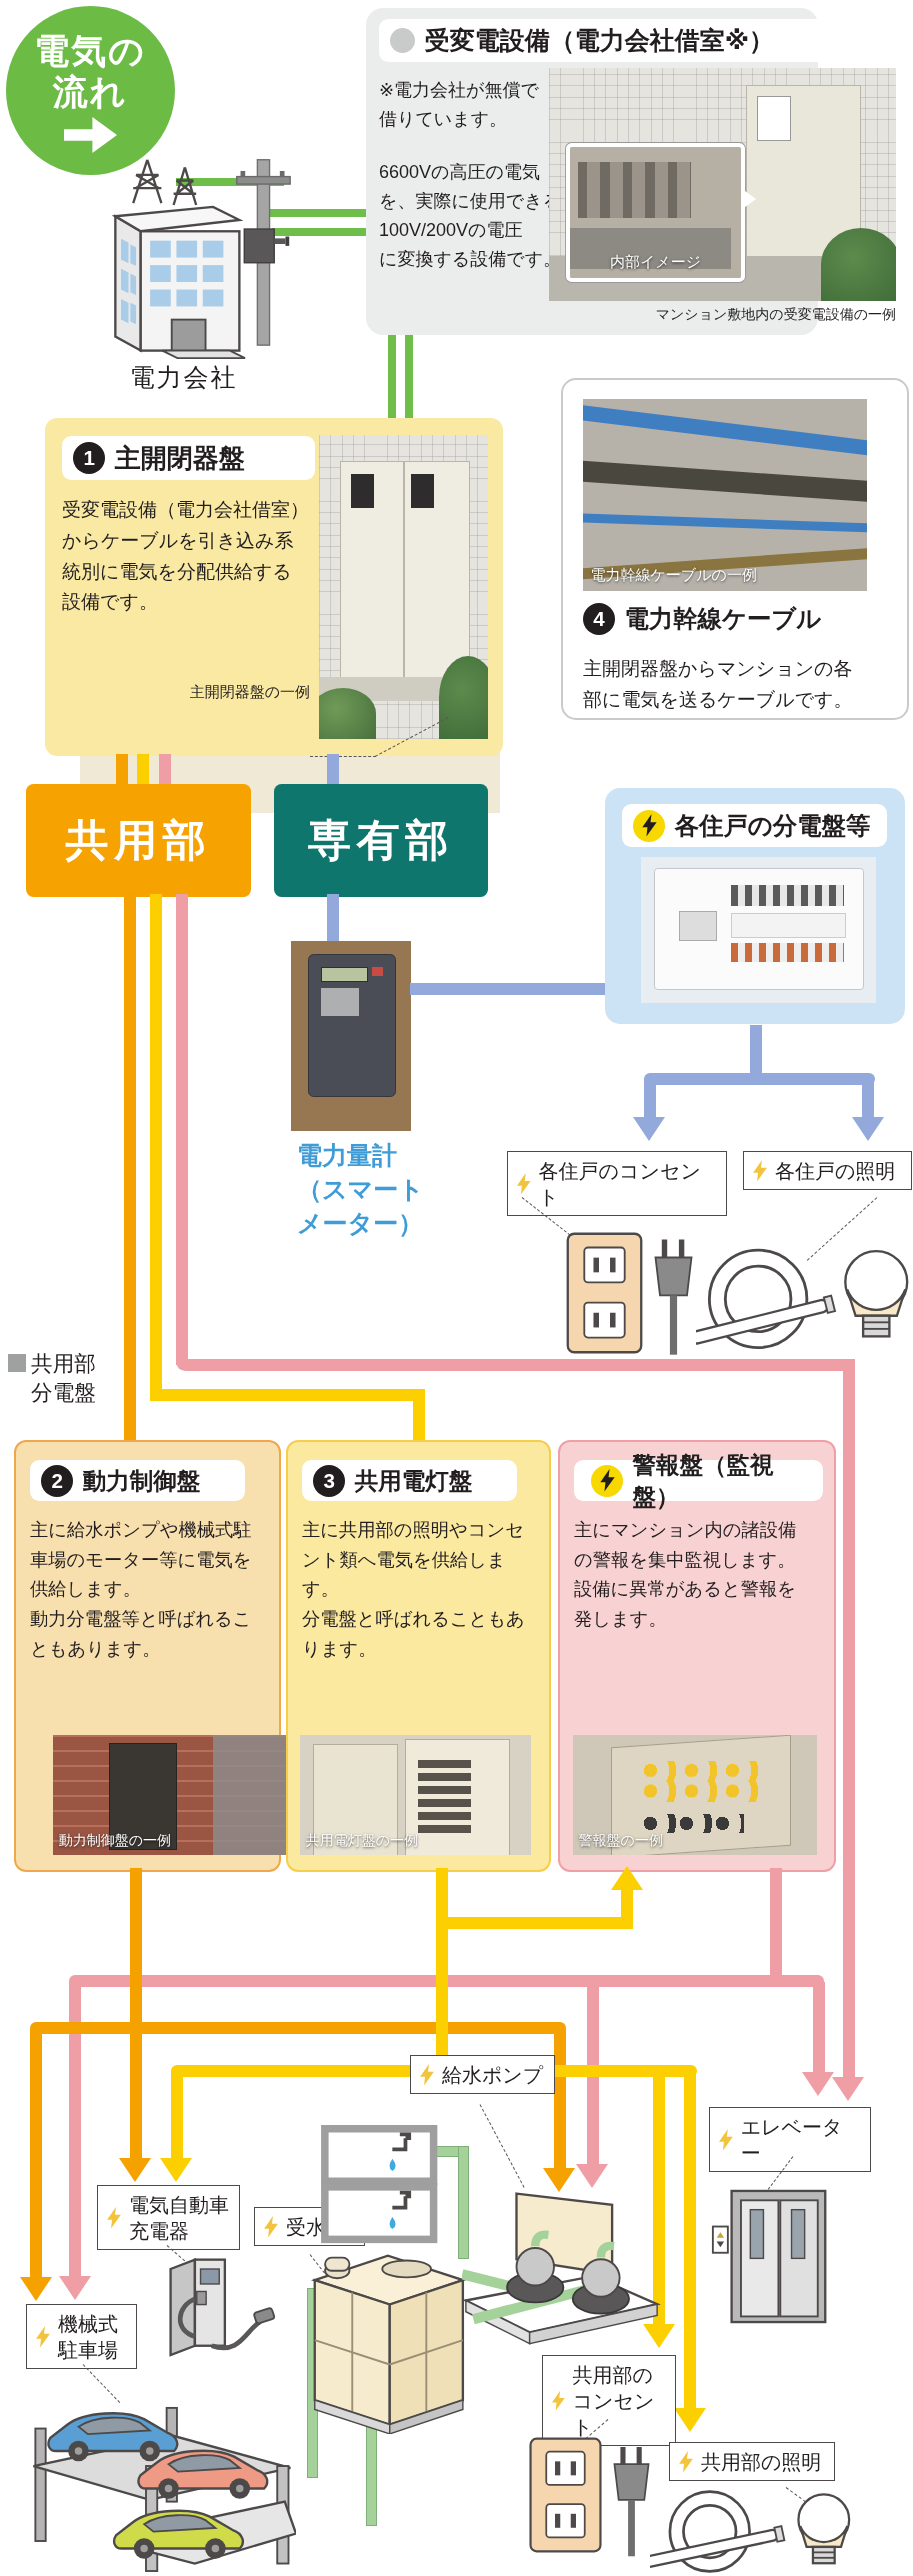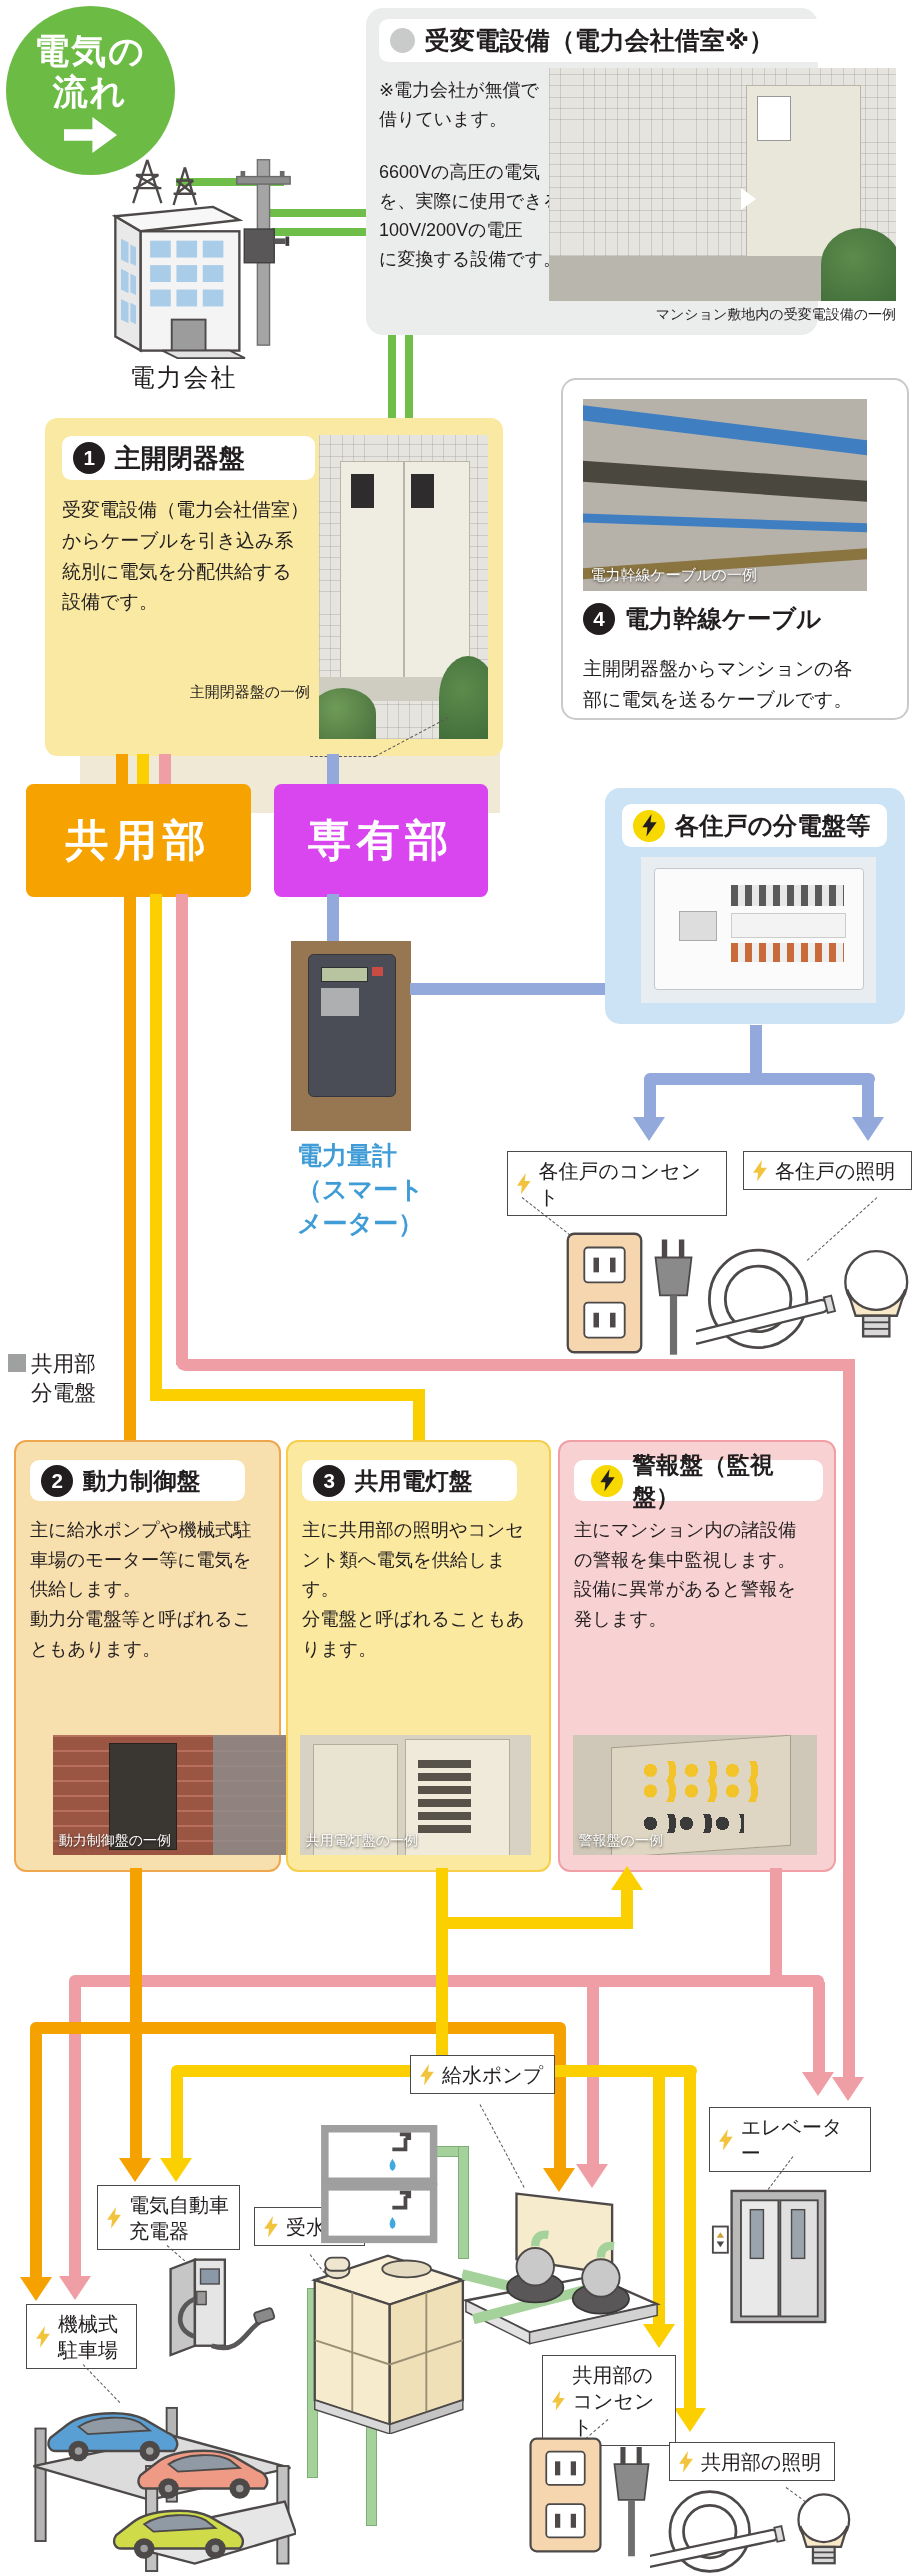--- a/index.html
+++ b/index.html
@@ -114,20 +114,25 @@
 を、実際に使用できる
 100V/200Vの電圧
 に変換する設備です。</div>
 
     <div class="photo tilebg" style="left:183px;top:60px;width:347px;height:233px;">
       <div class="abs" style="left:197px;top:17px;width:113px;height:174px;background:#e9e6da;border:1.9px solid #b9b5a8;"></div>
       <div class="abs" style="left:208px;top:28px;width:32px;height:43px;background:#fff;border:0.9px solid #999;"></div>
       <div class="abs" style="left:0;top:188px;width:347px;height:45px;background:#b9b6ae;"></div>
       <div class="abs" style="left:272px;top:160px;width:80px;height:73px;border-radius:50% 50% 0 0;background:radial-gradient(circle at 40% 40%,#5d8b4c,#3f6b38);"></div>
 
+      <div class="abs" style="left:17px;top:75px;width:171px;height:131px;background:#b6afa3;border:4.7px solid #fff;border-radius:5.6px;box-shadow:0 0 0 0.9px #999;">
+        <div class="abs" style="left:7.5px;top:15px;width:113px;height:56px;background:repeating-linear-gradient(90deg,#6f6a62 0 9.4px,#9a948a 9.4px 22.5px);"></div>
+        <div class="abs" style="left:0;top:81px;width:161px;height:41px;background:#8d8a83;"></div>
+        <div class="pcap" style="left:0;right:0;bottom:5.6px;text-align:center;font-size:15px;">内部イメージ</div>
+      </div>
       <div class="abs" style="left:192px;top:120px;width:0;height:0;border-top:11.3px solid transparent;border-bottom:11.3px solid transparent;border-left:15px solid #fff;"></div>
     </div>
     <div class="cap-dark" style="left:183px;top:298px;width:347px;text-align:right;">マンション敷地内の受変電設備の一例</div>
   </div>
 
   <div class="panel" style="left:45px;top:418px;width:458px;height:338px;background:#fae9a2;">
     <div class="pill" style="left:17px;top:18px;width:230px;height:44px;font-size:26px;">
       <span class="num">1</span>
       <span>主開閉器盤</span>
     </div>
@@ -167,21 +172,21 @@
   <div class="lead" style="left:310px;top:756px;width:66px;"></div>
 
   <div class="ln c-or" style="left:116px;top:754px;width:12.2px;height:32px;"></div>
   <div class="ln c-ye" style="left:137px;top:754px;width:12.2px;height:32px;"></div>
   <div class="ln c-pk" style="left:159px;top:754px;width:12.2px;height:32px;"></div>
   <div class="ln c-bl" style="left:327px;top:754px;width:12.2px;height:32px;"></div>
 
   <div class="zone" style="left:26px;top:784px;width:225px;height:113px;background:#f6a200;">
     <span>共用部</span>
   </div>
-  <div class="zone" style="left:274px;top:784px;width:214px;height:113px;background:#d946ef;">
+  <div class="zone" style="left:274px;top:784px;width:214px;height:113px;background:#0f766e;">
     <span>専有部</span>
   </div>
 
   <div class="ln c-or" style="left:124px;top:894px;width:12.2px;height:548px;"></div>
   <div class="ln c-ye" style="left:150px;top:894px;width:12.2px;height:507px;"></div>
   <div class="ln c-ye" style="left:150px;top:1389px;width:275px;height:12.2px;border-radius:0 0 0 9.4px;"></div>
   <div class="ln c-ye" style="left:413px;top:1389px;width:12.2px;height:53px;"></div>
   <div class="ln c-pk" style="left:176px;top:894px;width:12.2px;height:471px;"></div>
   <div class="ln c-pk" style="left:176px;top:1359px;width:678px;height:12.2px;border-radius:0 0 0 9.4px;"></div>
   <div class="ln c-pk" style="left:843px;top:1359px;width:12.2px;height:720px;"></div>

